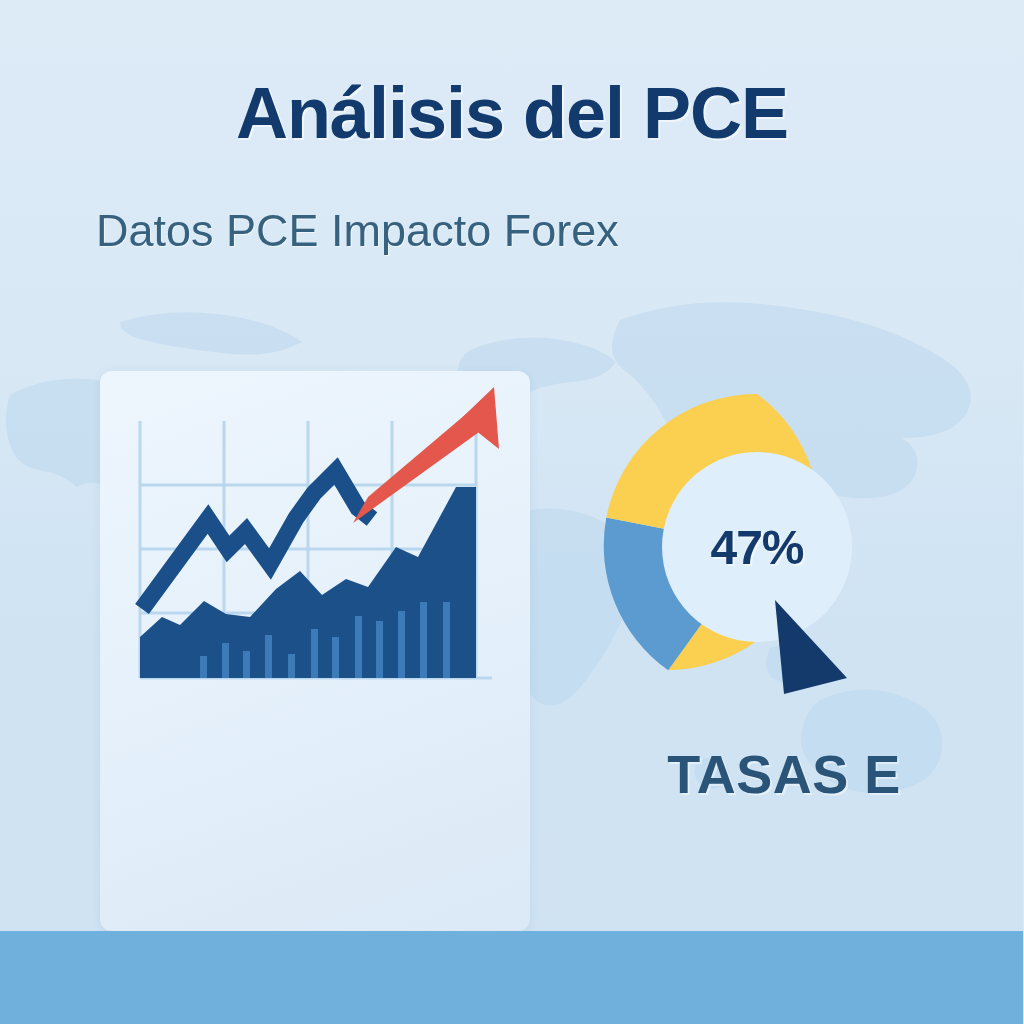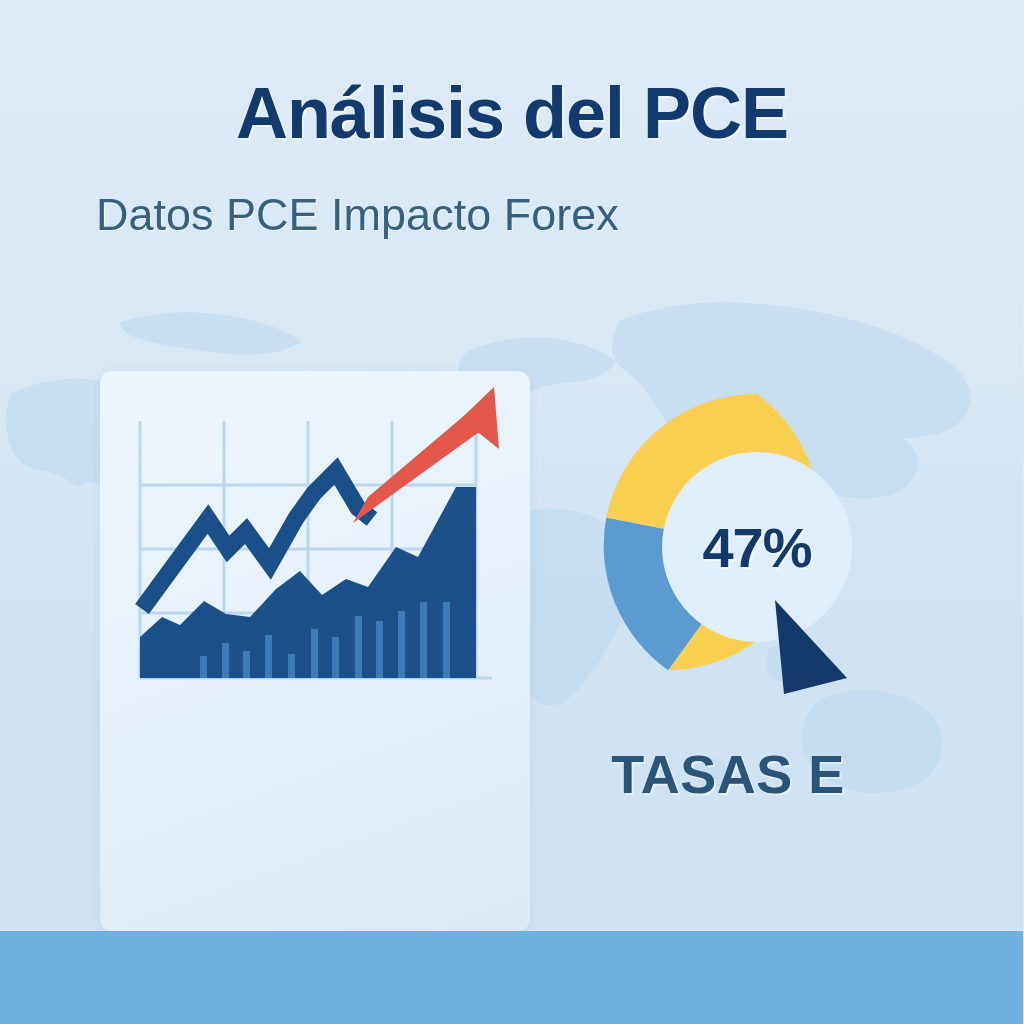--- a/index.html
+++ b/index.html
@@ -22,47 +22,47 @@
   }
   
   #title{
     position:absolute;left:0;top:72px;width:1024px;text-align:center;
     font-size:72px;font-weight:bold;letter-spacing:-1px;
     color:#133a6c;
     text-shadow:2px 2px 0 rgba(255,255,255,.55);
     white-space:nowrap;
   }
   #subtitle{
-    position:absolute;left:96px;top:186px;width:860px;text-align:left;
+    position:absolute;left:96px;top:202px;width:860px;text-align:left;
     font-size:45px;font-weight:400;line-height:1.30;
     color:#36617f;
     text-shadow:1px 1px 0 rgba(255,255,255,.6);
   }
   #subtitle div{white-space:nowrap;}
   
   #chartcard{
     position:absolute;left:100px;top:371px;width:430px;height:560px;
     border-radius:12px;
     background:linear-gradient(160deg,#eef6fd 0%,#e6f1fb 45%,#dbe9f6 100%);
     box-shadow:0 2px 10px rgba(60,110,160,.10);
     overflow:hidden;
   }
   #chartsvg{position:absolute;left:0;top:0;}
   
   #donutwrap{position:absolute;left:592px;top:382px;width:330px;height:330px;}
   #donutCenterLabel{
     position:absolute;left:0;top:0;width:330px;height:330px;
     display:flex;align-items:center;justify-content:center;
-    font-size:56px;font-weight:bold;color:#143a6b;letter-spacing:-1px;
+    font-size:48px;font-weight:bold;color:#143a6b;letter-spacing:-1px;
     text-shadow:2px 2px 0 rgba(255,255,255,.5);
     pointer-events:none;
   }
   
   #rightcaption{
-    position:absolute;left:508px;top:744px;width:440px;text-align:center;
+    position:absolute;left:564px;top:744px;width:440px;text-align:center;
     font-size:54px;font-weight:bold;line-height:1.12;color:#2b5578;
     letter-spacing:.5px;
     text-shadow:2px 2px 0 rgba(255,255,255,.45);
   }
   #rightcaption div{white-space:nowrap;}
 </style>
 </head>
 <body>
 
 <div id="poster">

